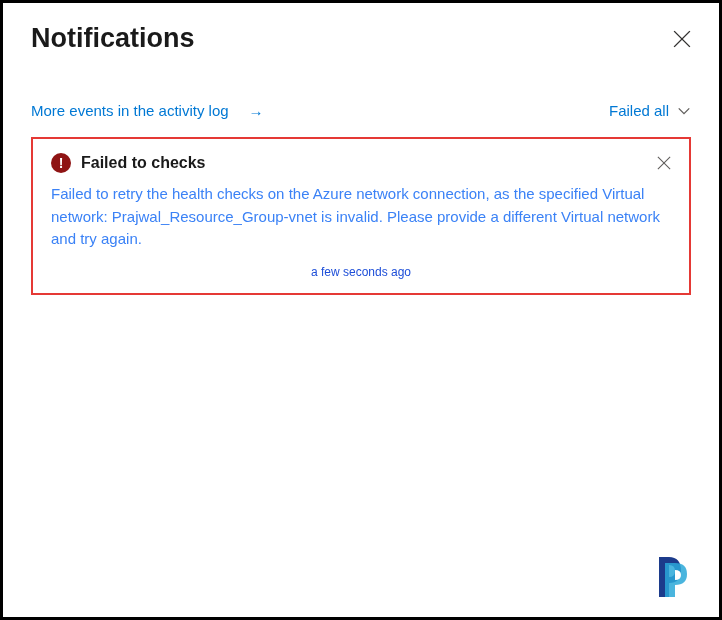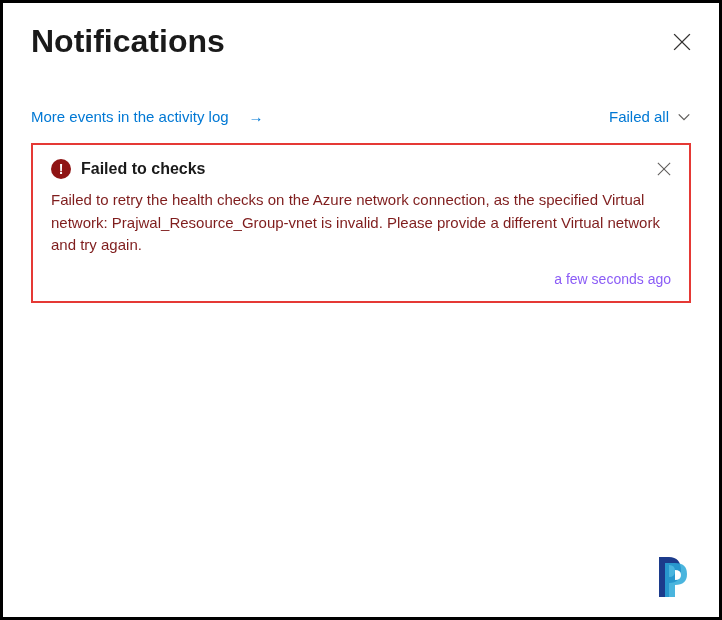--- a/index.html
+++ b/index.html
@@ -19,21 +19,21 @@
     .panel {
       padding: 20px 28px;
     }
     .header-row {
       display: flex;
       justify-content: space-between;
       align-items: center;
       margin-bottom: 48px;
     }
     .panel-title {
-      font-size: 32px;
+      font-size: 27px;
       font-weight: 600;
       color: #1a1a1a;
     }
     .close-icon {
       width: 18px;
       height: 18px;
       cursor: pointer;
       color: #323130;
     }
     .close-icon svg {
@@ -109,28 +109,28 @@
       cursor: pointer;
       color: #605e5c;
       flex-shrink: 0;
     }
     .card-close svg {
       width: 100%;
       height: 100%;
     }
     .card-body {
       font-size: 15px;
-      color: #7f1d1d;
+      color: #3b82f6;
       line-height: 1.5;
       margin-bottom: 14px;
     }
     .card-time {
-      text-align: right;
-      font-size: 14px;
-      color: #8b5cf6;
+      text-align: center;
+      font-size: 12px;
+      color: #1d4ed8;
     }
     .logo {
       position: absolute;
       bottom: 8px;
       right: 10px;
       pointer-events: none;
     }
   </style>
 </head>
 <body>

